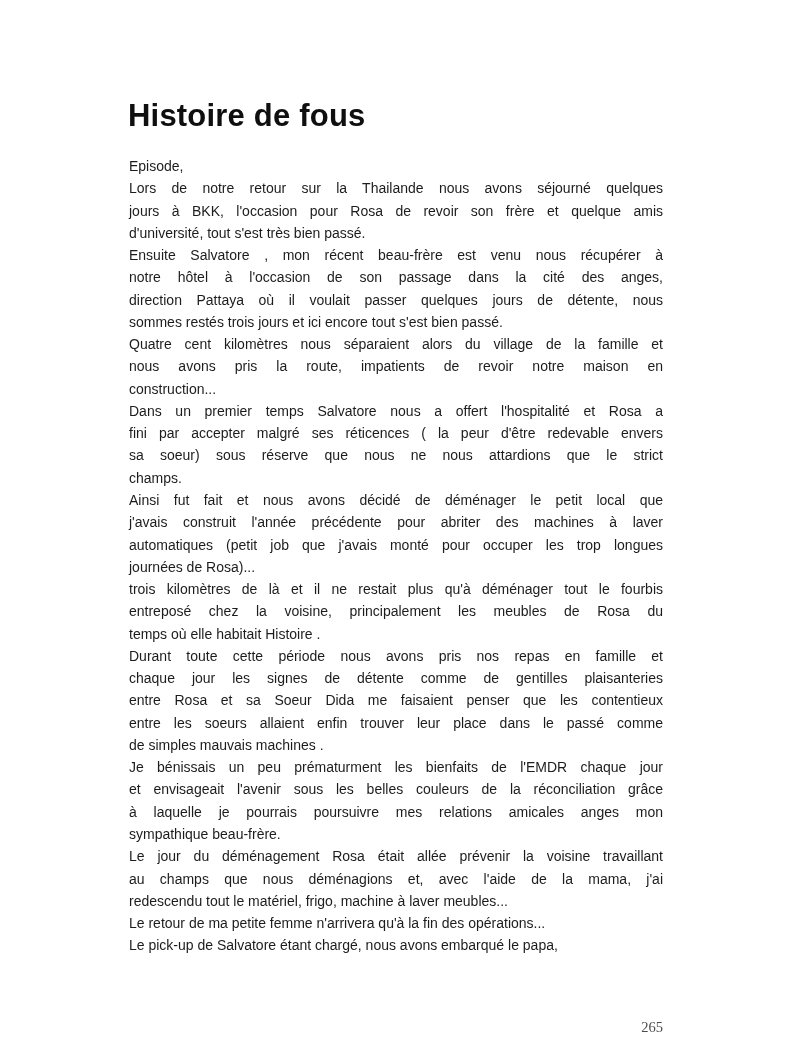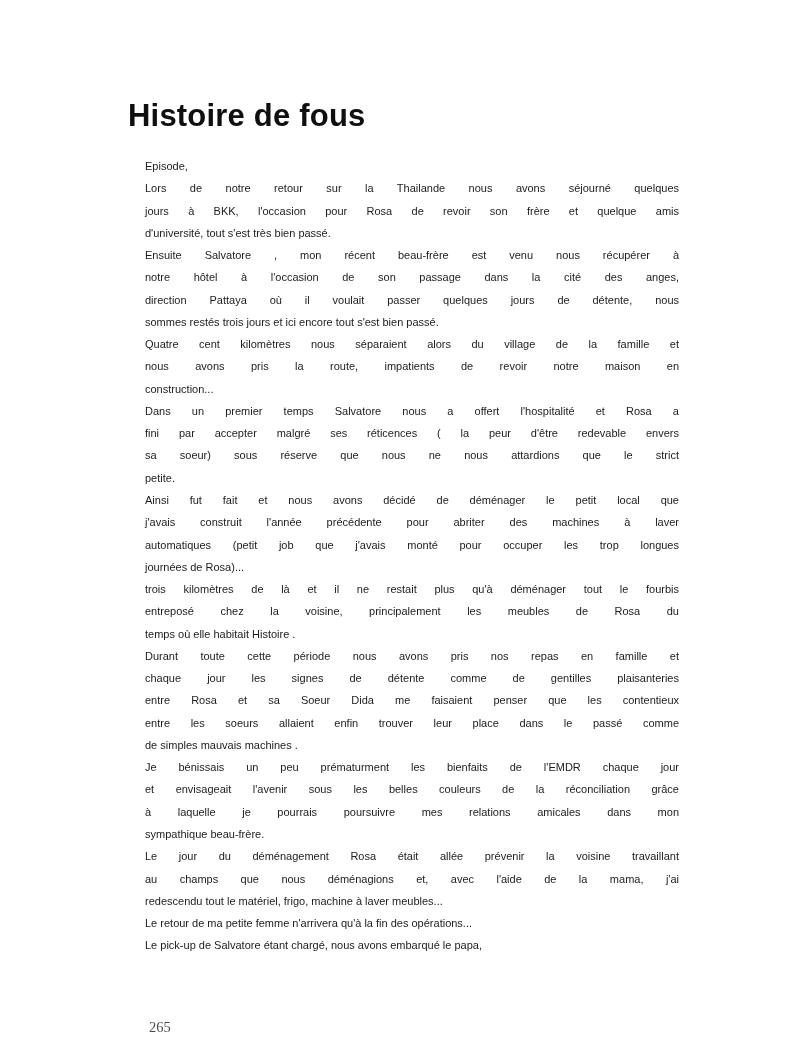--- a/index.html
+++ b/index.html
@@ -26,44 +26,44 @@
     margin: 0;
     font-size: 31px;
     line-height: 34px;
     font-weight: 700;
     color: #0f0f0f;
     letter-spacing: 0.2px;
     white-space: nowrap;
   }
   .body-text {
     position: absolute;
-    left: 145px;
+    left: 129px;
     top: 155px;
     width: 534px;
-    font-size: 11px;
+    font-size: 14px;
     line-height: 22.26px;
     color: #1c1c1c;
   }
   .para {
     margin: 0;
     padding: 0;
   }
   .line {
     text-align: justify;
     text-align-last: justify;
   }
   .line.last {
     text-align-last: left;
   }
   .page-number {
     position: absolute;
     left: 129px;
     top: 1019px;
     width: 534px;
-    text-align: left;
+    text-align: right;
     text-indent: 20px;
     font-family: "Liberation Serif", "DejaVu Serif", serif;
     font-size: 14.5px;
     color: #4c4c4c;
   }
 </style>
 </head>
 <body>
 
 <div class="page">
@@ -86,21 +86,21 @@
       </div>
       <div class="para">
         <div class="line">Quatre cent kilomètres nous séparaient alors du village de la famille et</div>
         <div class="line">nous avons pris la route, impatients de revoir notre maison en</div>
         <div class="line last">construction...</div>
       </div>
       <div class="para">
         <div class="line">Dans un premier temps Salvatore nous a offert l'hospitalité et Rosa a</div>
         <div class="line">fini par accepter malgré ses réticences ( la peur d'être redevable envers</div>
         <div class="line">sa soeur) sous réserve que nous ne nous attardions que le strict</div>
-        <div class="line last">petite.</div>
+        <div class="line last">champs.</div>
       </div>
       <div class="para">
         <div class="line">Ainsi fut fait et nous avons décidé de déménager le petit local que</div>
         <div class="line">j'avais construit l'année précédente pour abriter des machines à laver</div>
         <div class="line">automatiques (petit job que j'avais monté pour occuper les trop longues</div>
         <div class="line last">journées de Rosa)...</div>
       </div>
       <div class="para">
         <div class="line">trois kilomètres de là et il ne restait plus qu'à déménager tout le fourbis</div>
         <div class="line">entreposé chez la voisine, principalement les meubles de Rosa du</div>
@@ -109,21 +109,21 @@
       <div class="para">
         <div class="line">Durant toute cette période nous avons pris nos repas en famille et</div>
         <div class="line">chaque jour les signes de détente comme de gentilles plaisanteries</div>
         <div class="line">entre Rosa et sa Soeur Dida me faisaient penser que les contentieux</div>
         <div class="line">entre les soeurs allaient enfin trouver leur place dans le passé comme</div>
         <div class="line last">de simples mauvais machines .</div>
       </div>
       <div class="para">
         <div class="line">Je bénissais un peu prématurment les bienfaits de l'EMDR chaque jour</div>
         <div class="line">et envisageait l'avenir sous les belles couleurs de la réconciliation grâce</div>
-        <div class="line">à laquelle je pourrais poursuivre mes relations amicales dans mon</div>
+        <div class="line">à laquelle je pourrais poursuivre mes relations amicales anges mon</div>
         <div class="line last">sympathique beau-frère.</div>
       </div>
       <div class="para">
         <div class="line">Le jour du déménagement Rosa était allée prévenir la voisine travaillant</div>
         <div class="line">au champs que nous déménagions et, avec l'aide de la mama, j'ai</div>
         <div class="line last">redescendu tout le matériel, frigo, machine à laver meubles...</div>
       </div>
       <div class="para">
         <div class="line last">Le retour de ma petite femme n'arrivera qu'à la fin des opérations...</div>
       </div>

